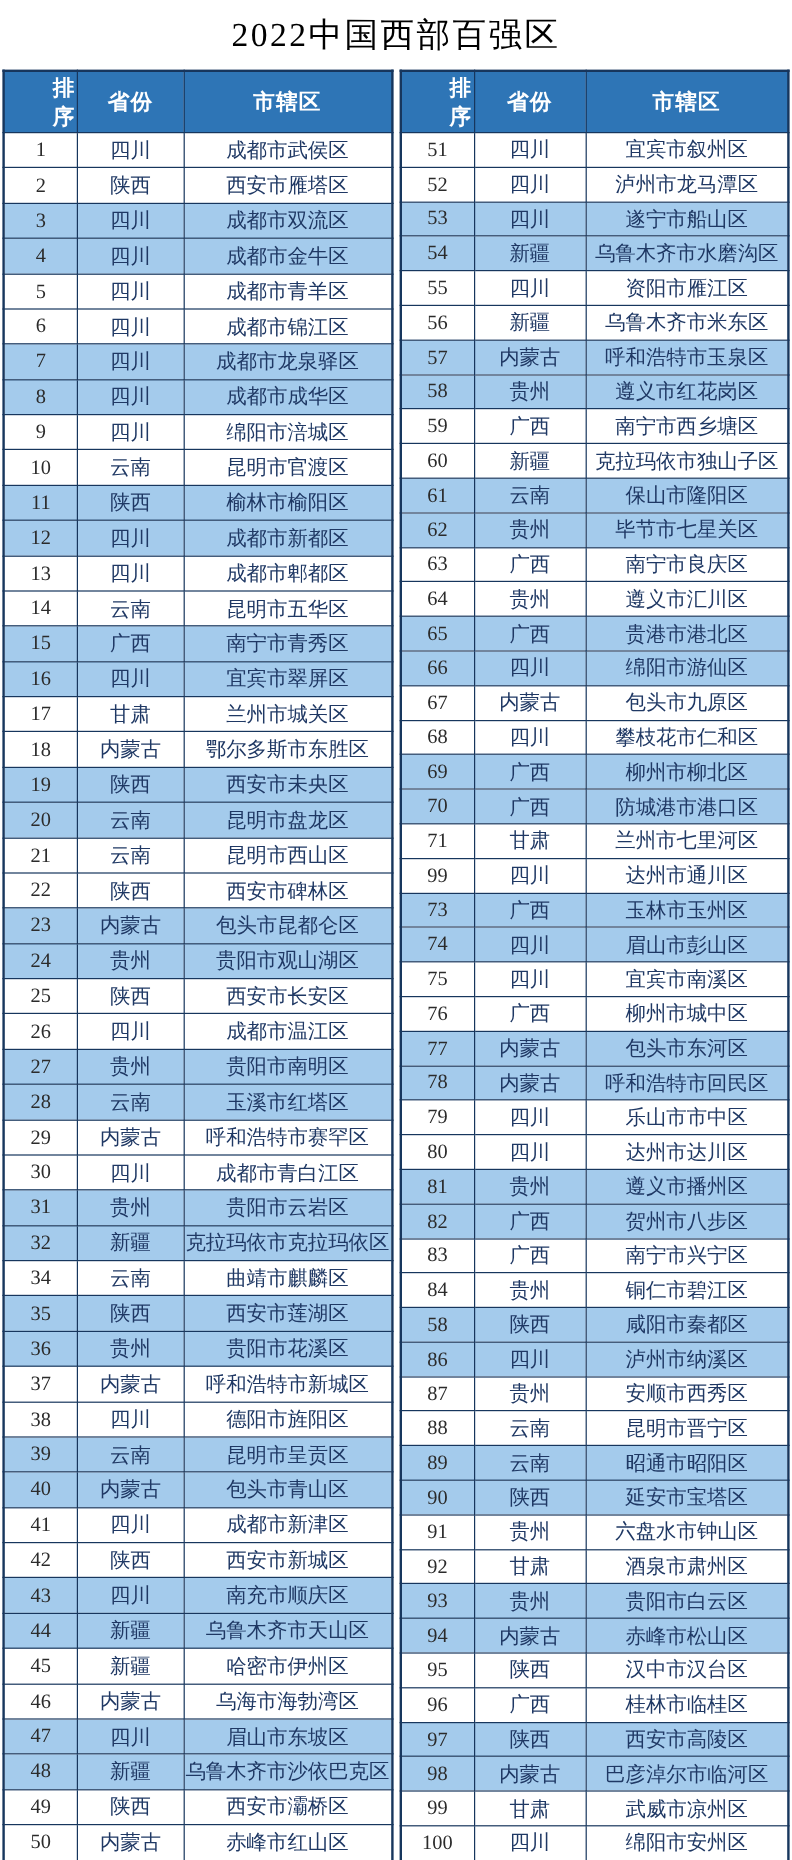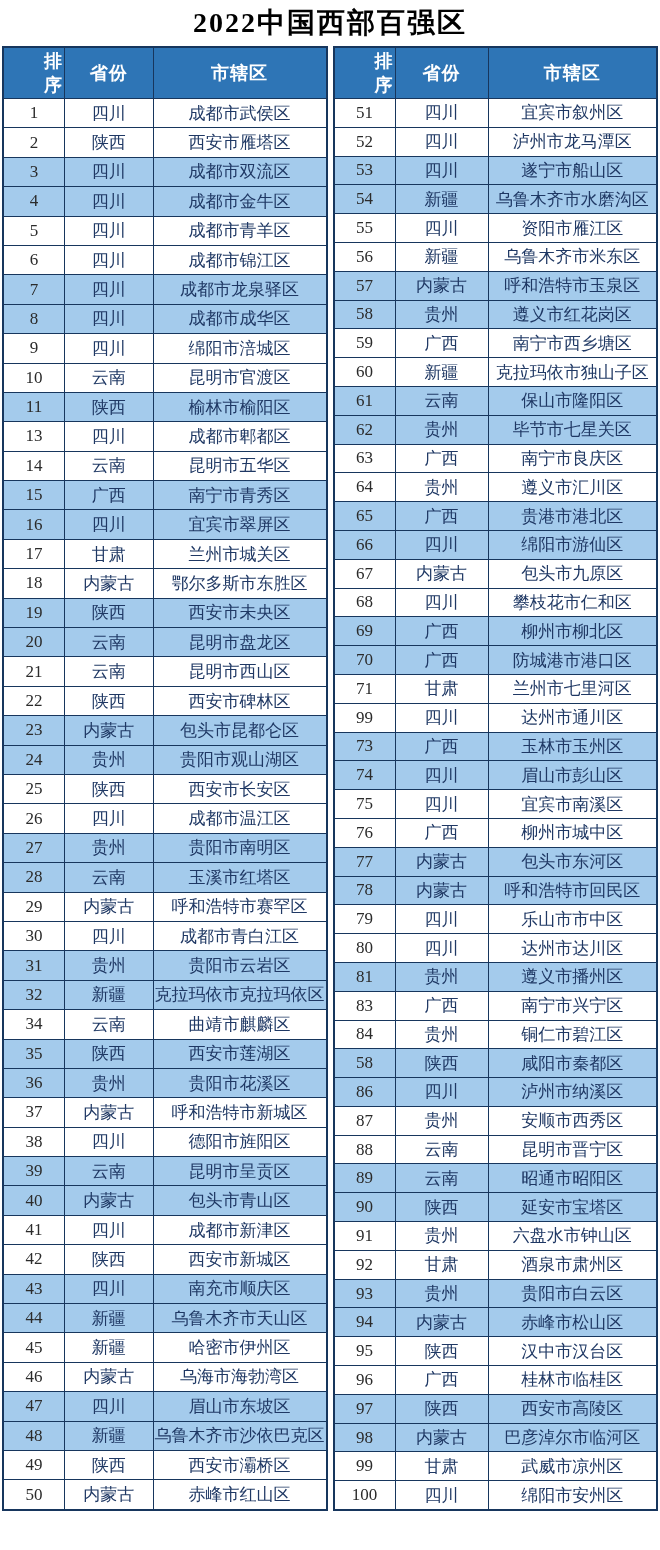--- a/index.html
+++ b/index.html
@@ -11,22 +11,22 @@
     --title-text:#000000;
     --cell-text:#1F3864;
     --rank-text:#2B2B2B;
   }
   html,body{margin:0;padding:0;background:#FFFFFF;}
   body{
     width:660px;height:1550px;overflow:hidden;
     font-family:"Liberation Serif","DejaVu Serif",serif;
   }
   .page-title{
-    height:46px;display:flex;align-items:center;justify-content:center;
-    font-size:28px;font-weight:bold;color:var(--title-text);
+    height:58px;display:flex;align-items:center;justify-content:center;
+    font-size:28px;font-weight:normal;color:var(--title-text);
     letter-spacing:2px;
   }
   .tables-wrap{
     display:flex;justify-content:space-between;
     padding:0 2px;gap:5px;
   }
   table.grid{
     border-collapse:collapse;table-layout:fixed;
     flex:1 1 50%;
     border:2px solid var(--border);
@@ -120,20 +120,25 @@
         <tr>
           <td class="rank">10</td>
           <td>云南</td>
           <td>昆明市官渡区</td>
         </tr>
         <tr class="shaded">
           <td class="rank">11</td>
           <td>陕西</td>
           <td>榆林市榆阳区</td>
         </tr>
+        <tr class="shaded">
+          <td class="rank">12</td>
+          <td>四川</td>
+          <td>成都市新都区</td>
+        </tr>
         <tr>
           <td class="rank">13</td>
           <td>四川</td>
           <td>成都市郫都区</td>
         </tr>
         <tr>
           <td class="rank">14</td>
           <td>云南</td>
           <td>昆明市五华区</td>
         </tr>
@@ -477,20 +482,25 @@
         <tr>
           <td class="rank">80</td>
           <td>四川</td>
           <td>达州市达川区</td>
         </tr>
         <tr class="shaded">
           <td class="rank">81</td>
           <td>贵州</td>
           <td>遵义市播州区</td>
         </tr>
+        <tr class="shaded">
+          <td class="rank">82</td>
+          <td>广西</td>
+          <td>贺州市八步区</td>
+        </tr>
         <tr>
           <td class="rank">83</td>
           <td>广西</td>
           <td>南宁市兴宁区</td>
         </tr>
         <tr>
           <td class="rank">84</td>
           <td>贵州</td>
           <td>铜仁市碧江区</td>
         </tr>

